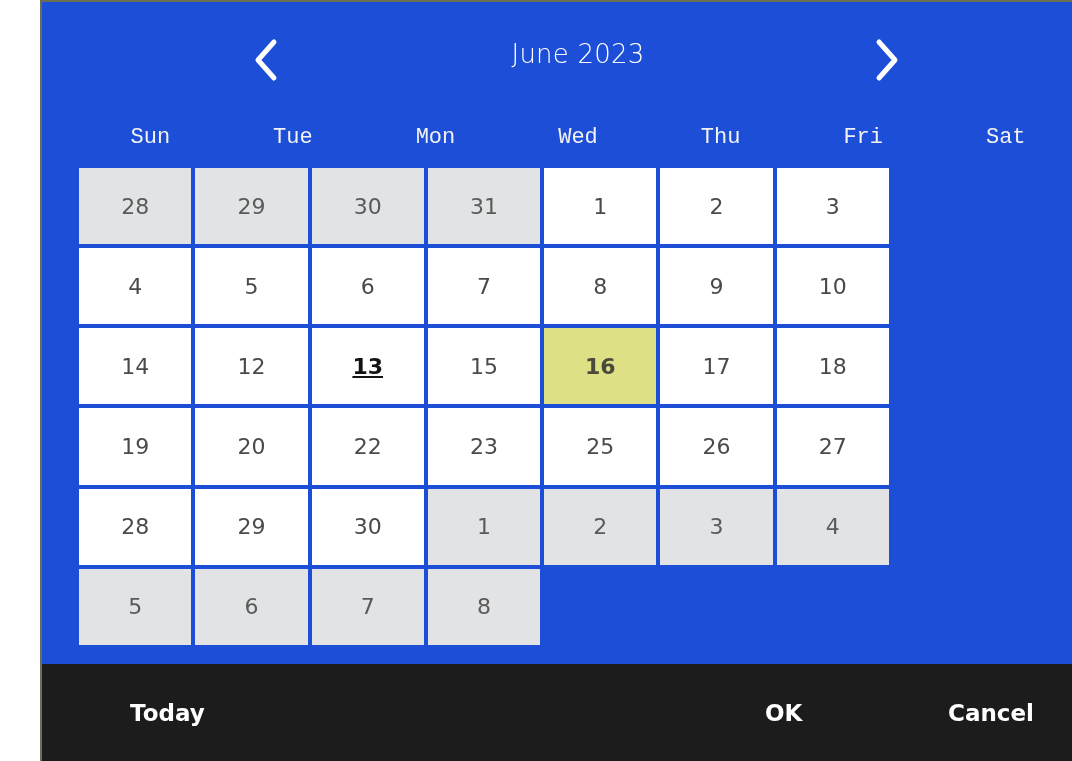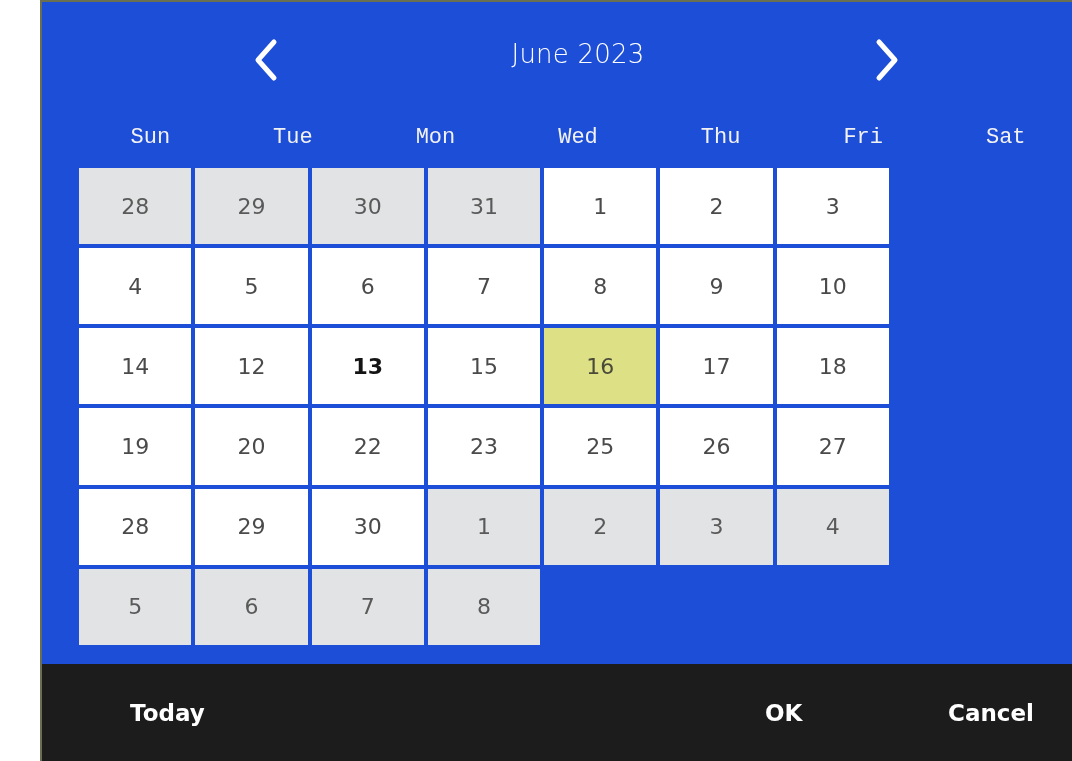--- a/index.html
+++ b/index.html
@@ -112,24 +112,26 @@
     cursor: pointer;
     box-sizing: border-box;
   }
   .day-cell.adjacent {
     background: #e2e3e4;
     color: #5a5a5a;
   }
   .day-cell.today {
     font-weight: bold;
     color: #141414;
+    text-decoration: underline;
   }
   .day-cell.selected {
     background: #dde085;
     color: #4a4a3a;
+    font-weight: bold;
   }
 
   
   #footer {
     position: absolute;
     left: 0;
     top: 662px;
     width: 1072px;
     height: 99px;
     background: #1c1c1c;

